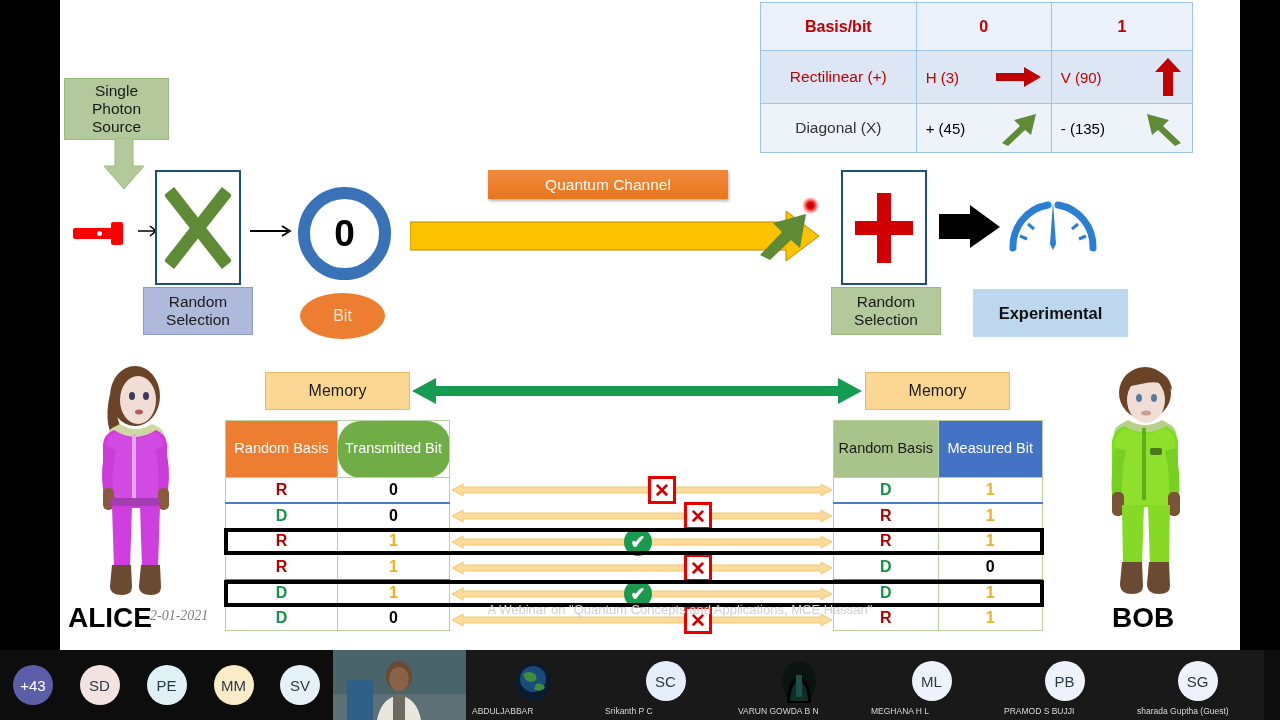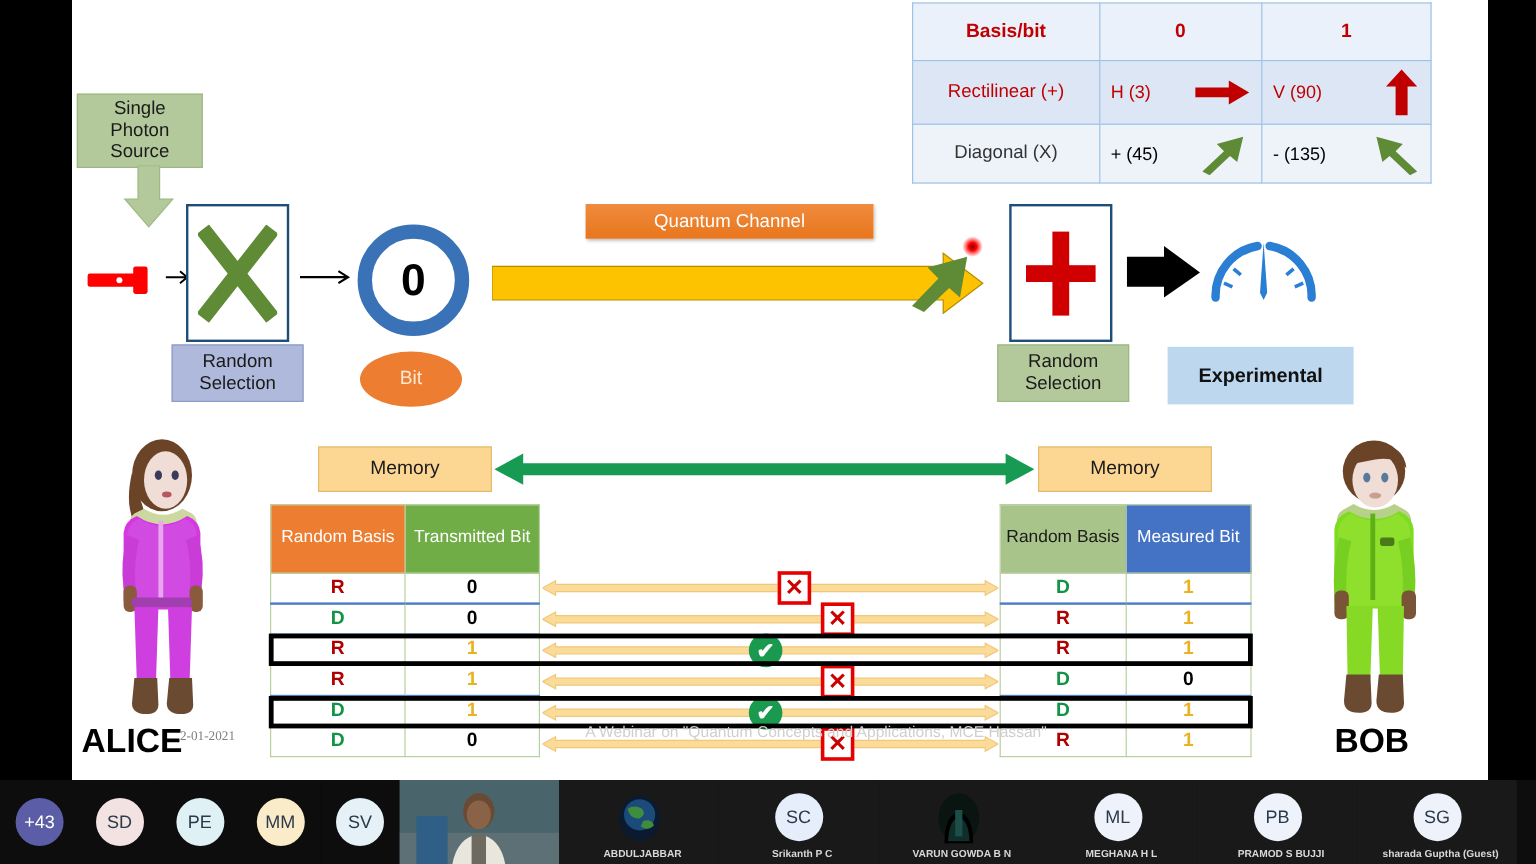--- a/index.html
+++ b/index.html
@@ -158,21 +158,21 @@
     font-size:15px; background:#fff;
   }
   .party-table td { border:1px solid #b8cfa0; height:25.5px; text-align:center; vertical-align:middle; }
   .party-table th {
     border:1px solid #b8cfa0; color:#fff; font-size:14.5px; font-weight:normal;
     line-height:1.1; height:57px; padding:1px;
   }
   #alice-table { left:165px; top:420px; width:225px; }
   #bob-table   { left:773px; top:420px; width:210px; }
   .th-orange { background:#ed7d31; }
-  .th-green  { background:#70ad47; }
+  .th-green  { background:#70ad47;border-radius:23px; }
   .th-green2 { background:#a9c48a; color:#1a1a1a !important; }
   .th-blue   { background:#4472c4; }
   .basis-R { color:#b00000; font-weight:bold; font-size:16px; }
   .basis-D { color:#129346; font-weight:bold; font-size:16px; }
   .bit-0 { color:#000; font-weight:bold; font-size:16px; }
   .bit-1 { color:#e8b222; font-weight:bold; font-size:16px; }
   .row-sep td { border-top:2px solid #4a7dc4; }
 
   
   .match-box {
@@ -198,22 +198,23 @@
   .avatar { position:absolute; }
   #alice-avatar { left:10px; top:360px; }
   #bob-avatar { left:1020px; top:360px; }
   .party-name {
     position:absolute; font-size:28px; font-weight:bold; color:#000;
     font-family:"Liberation Sans", sans-serif;
   }
   #alice-name { left:8px; top:602px; }
   #bob-name { left:1052px; top:602px; }
   #slide-date {
-    position:absolute; left:90px; top:608px; font-size:11px; color:#7f7f7f;
+    position:absolute; left:90px; top:608px; font-size:14px; color:#7f7f7f;
     font-family:"Liberation Serif", serif;
+    font-style:italic;
   }
   #footer-note {
     position:absolute; left:350px; top:600px; width:540px;
     text-align:center; font-size:13px; color:#cfcfcf; line-height:1.5;
   }
 
   
   #participant-bar {
     position:absolute; left:0; top:650px; width:1280px; height:70px;
     background:#0d0d0d; display:flex; align-items:stretch;
@@ -224,22 +225,22 @@
     background:#0d0d0d;
   }
   .p-cell.dk { background:#191919; }
   .p-initials {
     width:40px; height:40px; border-radius:50%;
     display:flex; align-items:center; justify-content:center;
     font-size:15px; color:#2b3a4a;
   }
   .p-name {
     position:absolute; bottom:4px; left:0; width:100%;
-    font-size:8.5px; color:#d8d8d8; text-align:center; padding-left:6px;
-    white-space:nowrap; overflow:hidden;font-weight:bold;
+    font-size:8.5px; color:#d8d8d8; text-align:left; padding-left:6px;
+    white-space:nowrap; overflow:hidden;
   }
   .p-video { background:#35424a; }
 </style>
 </head>
 <body>
 
 <div class="side-black left"></div>
 <div class="side-black right"></div>
 
 <div id="slide">

